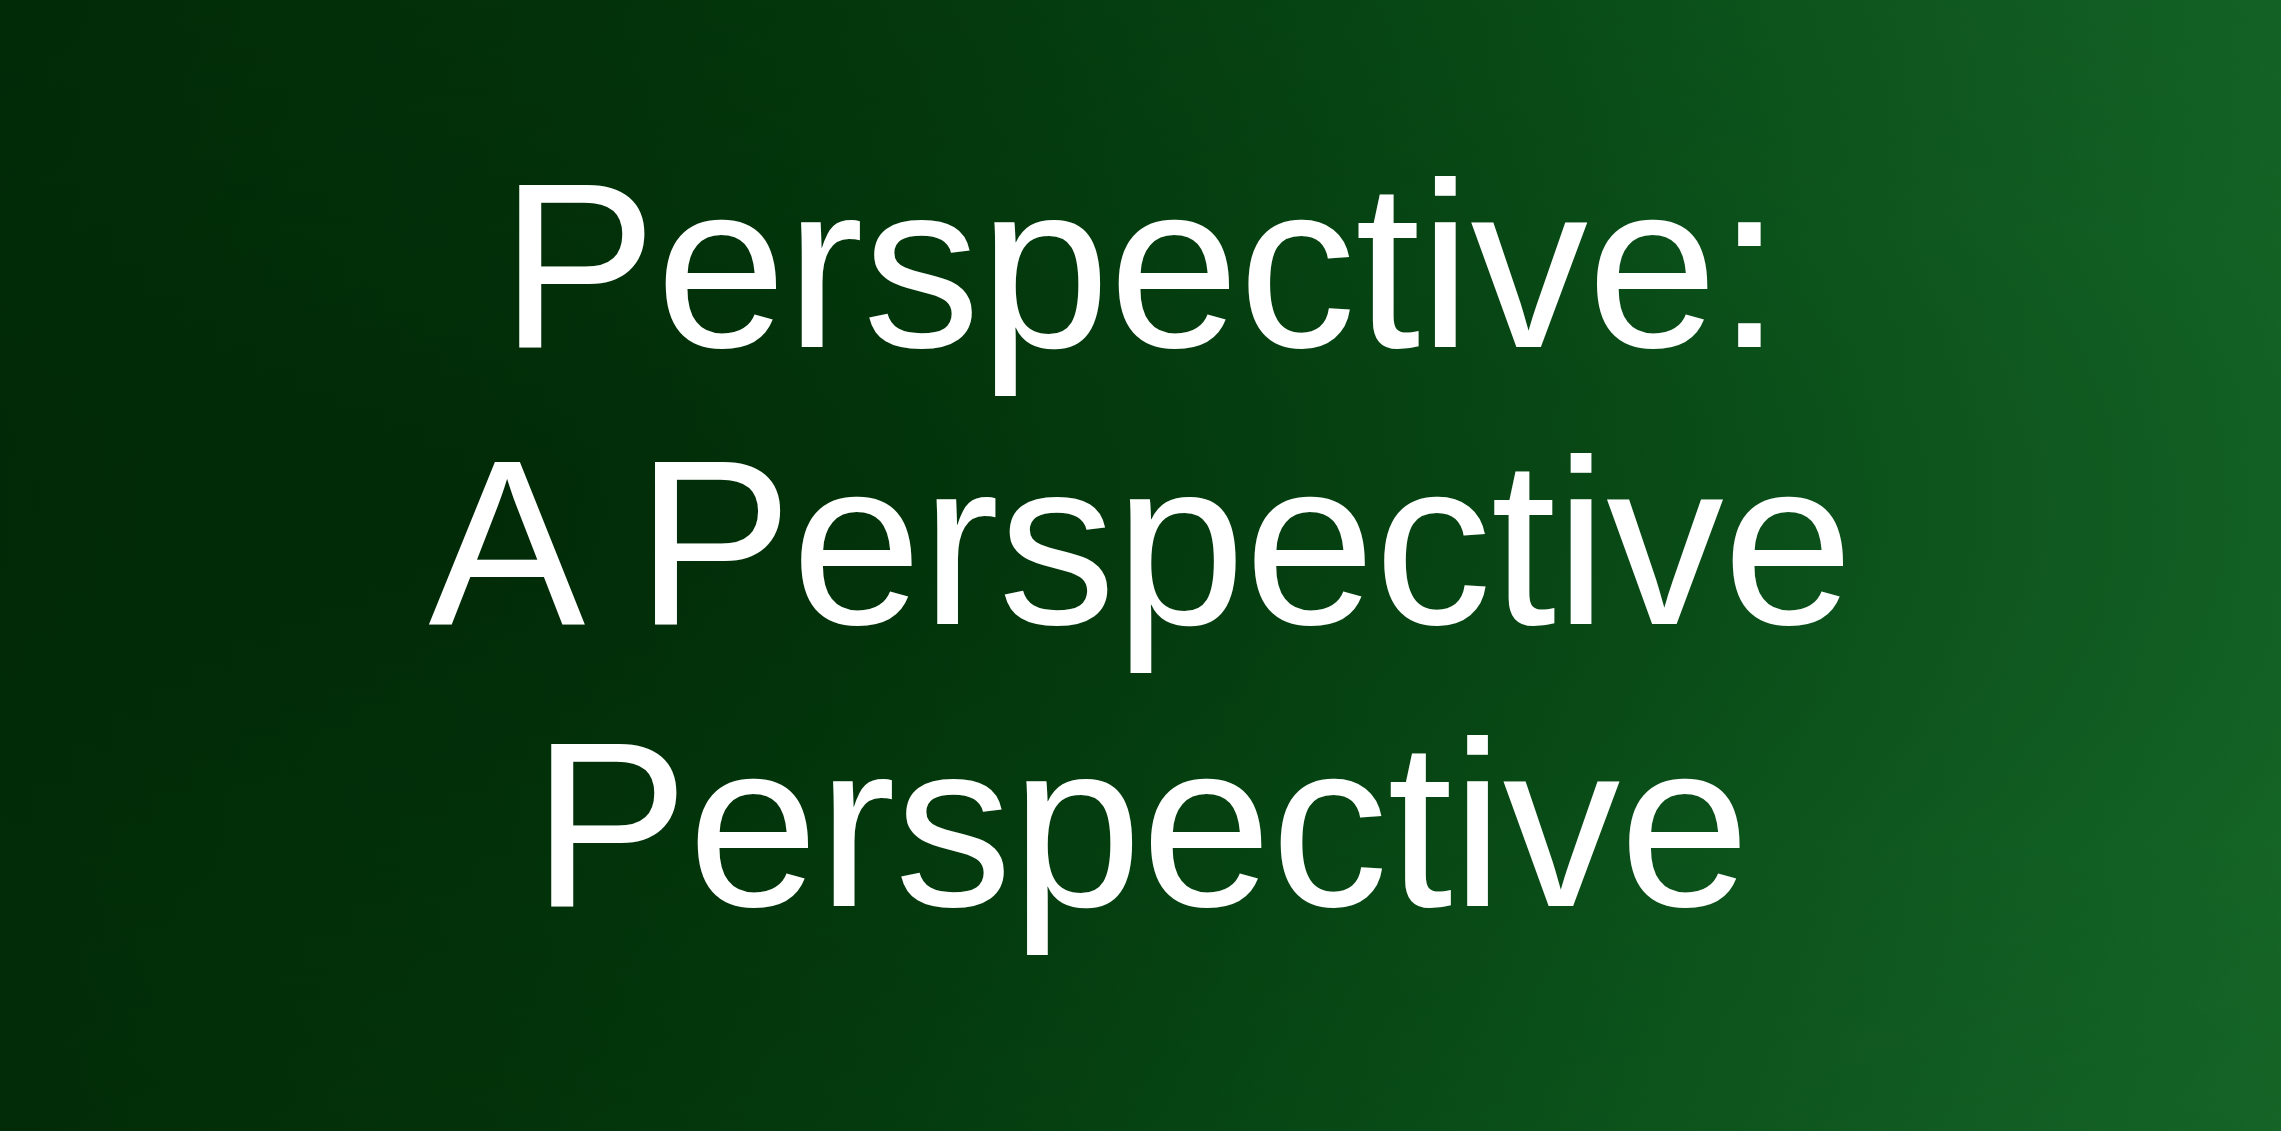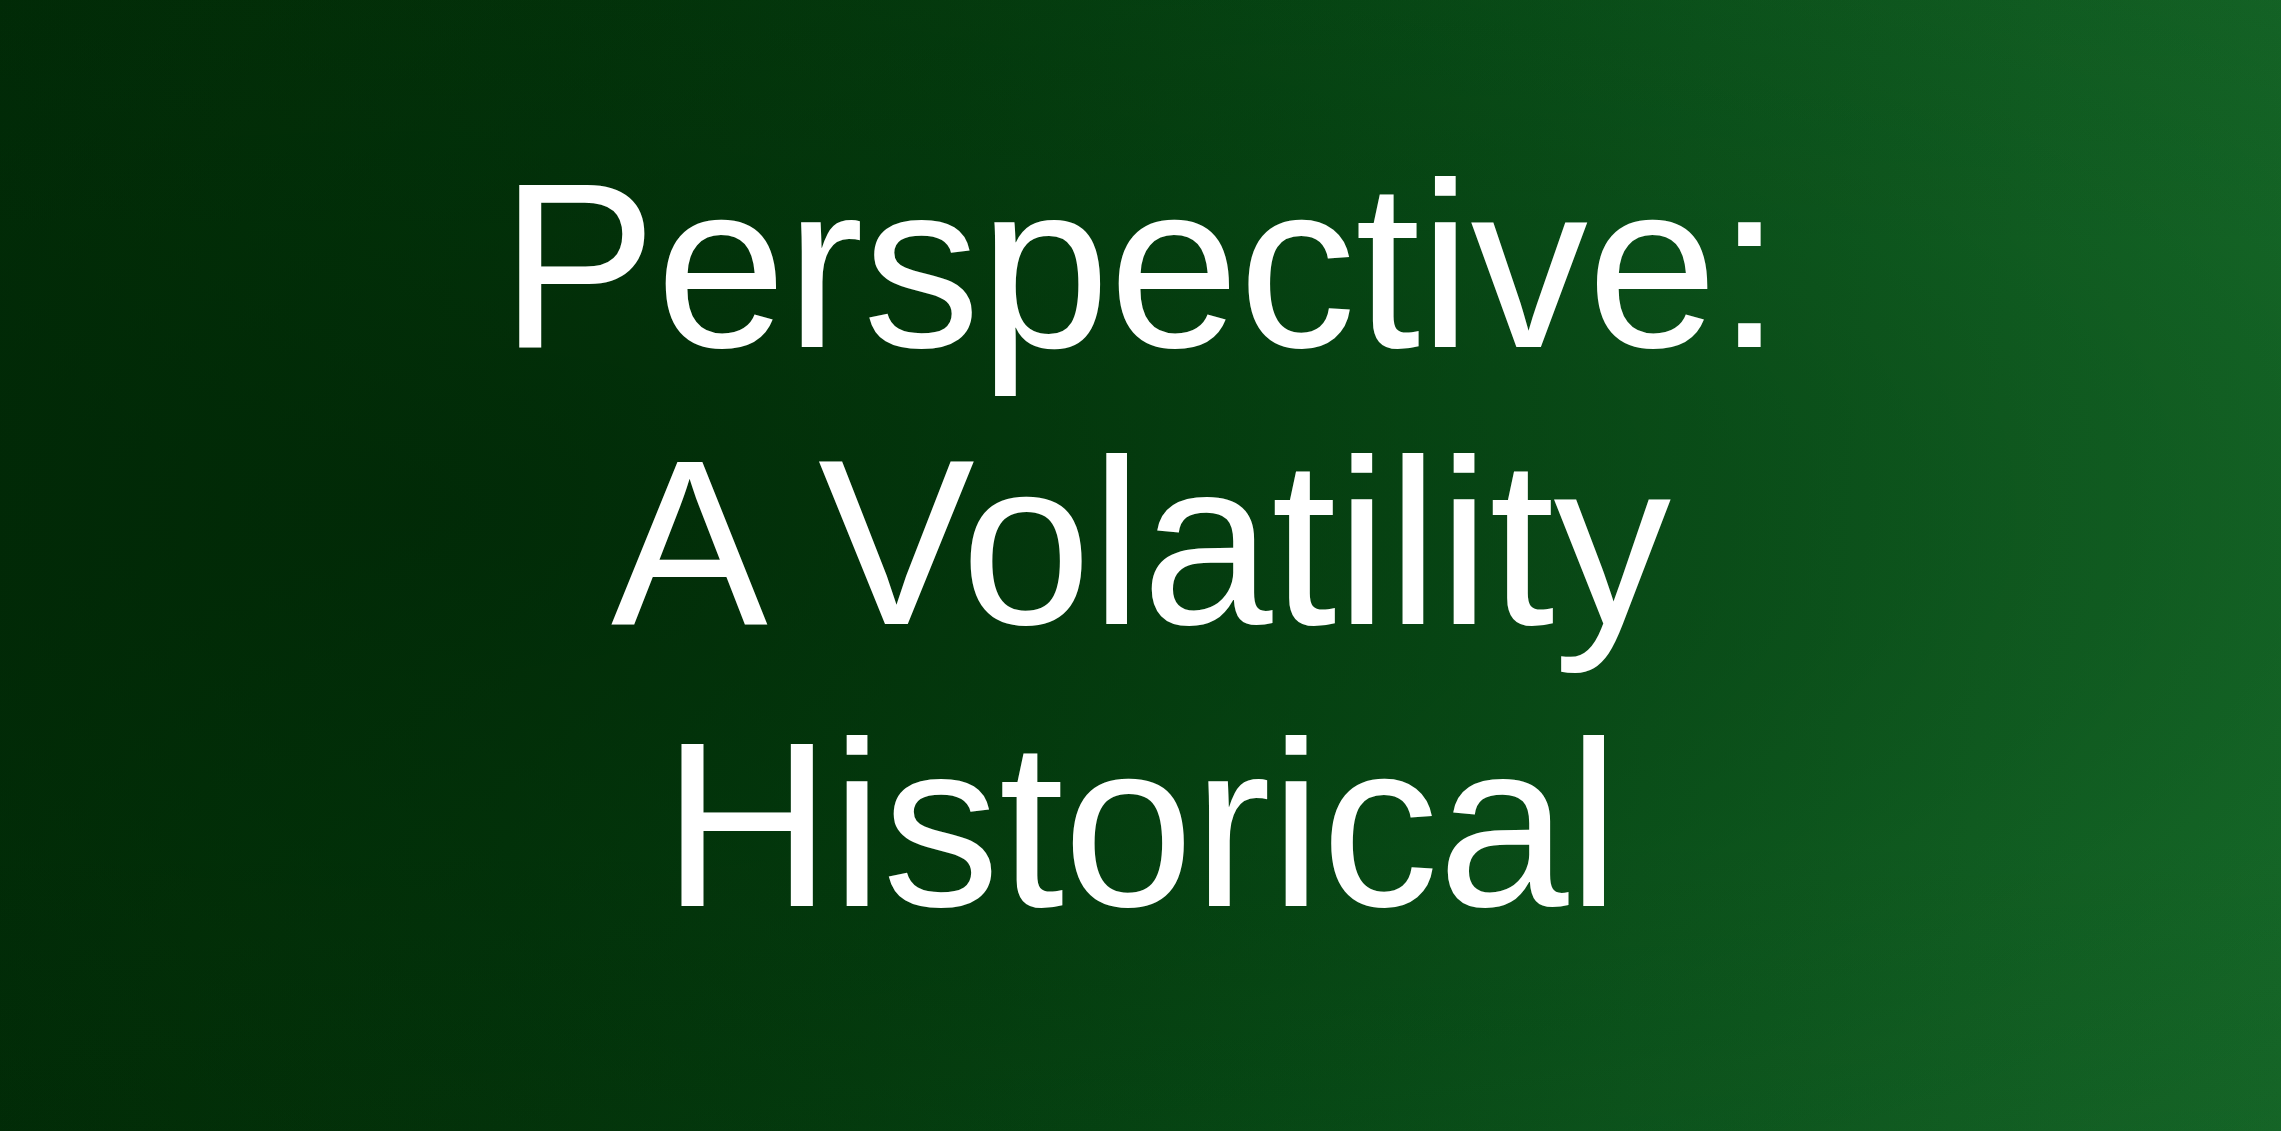--- a/index.html
+++ b/index.html
@@ -84,18 +84,18 @@
 </style>
 </head>
 <body>
 
 <div id="hero-banner">
 
   <div id="title-block">
 
     <div class="title-line" id="title-line-1"><span>Perspective:</span></div>
 
-    <div class="title-line" id="title-line-2"><span>A Volatility</span></div>
+    <div class="title-line" id="title-line-2"><span>A Perspective</span></div>
 
-    <div class="title-line" id="title-line-3"><span>Historical</span></div>
+    <div class="title-line" id="title-line-3"><span>Perspective</span></div>
 
   </div>
 </div>
 
 </body></html>

